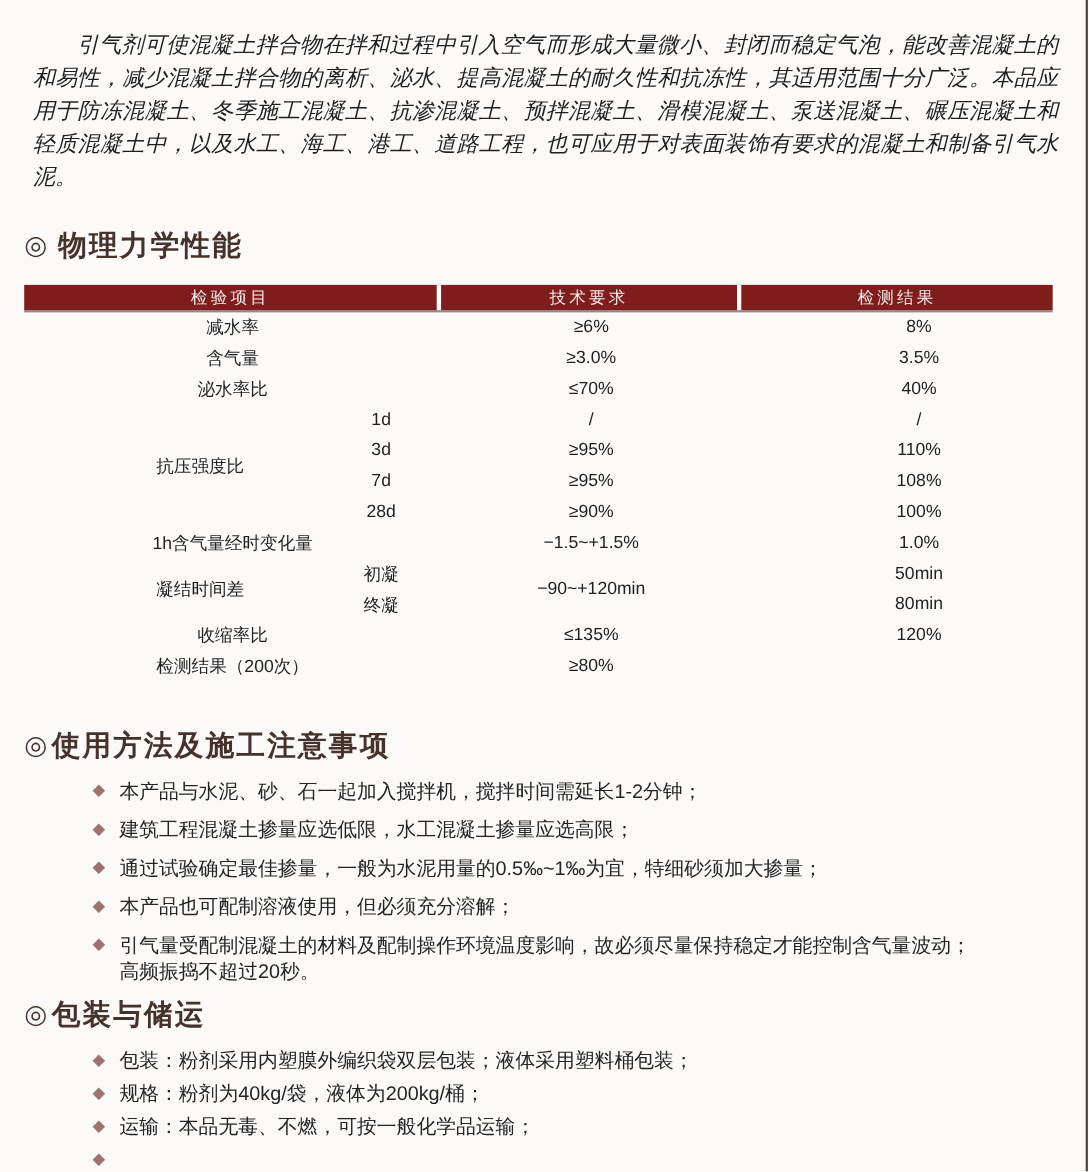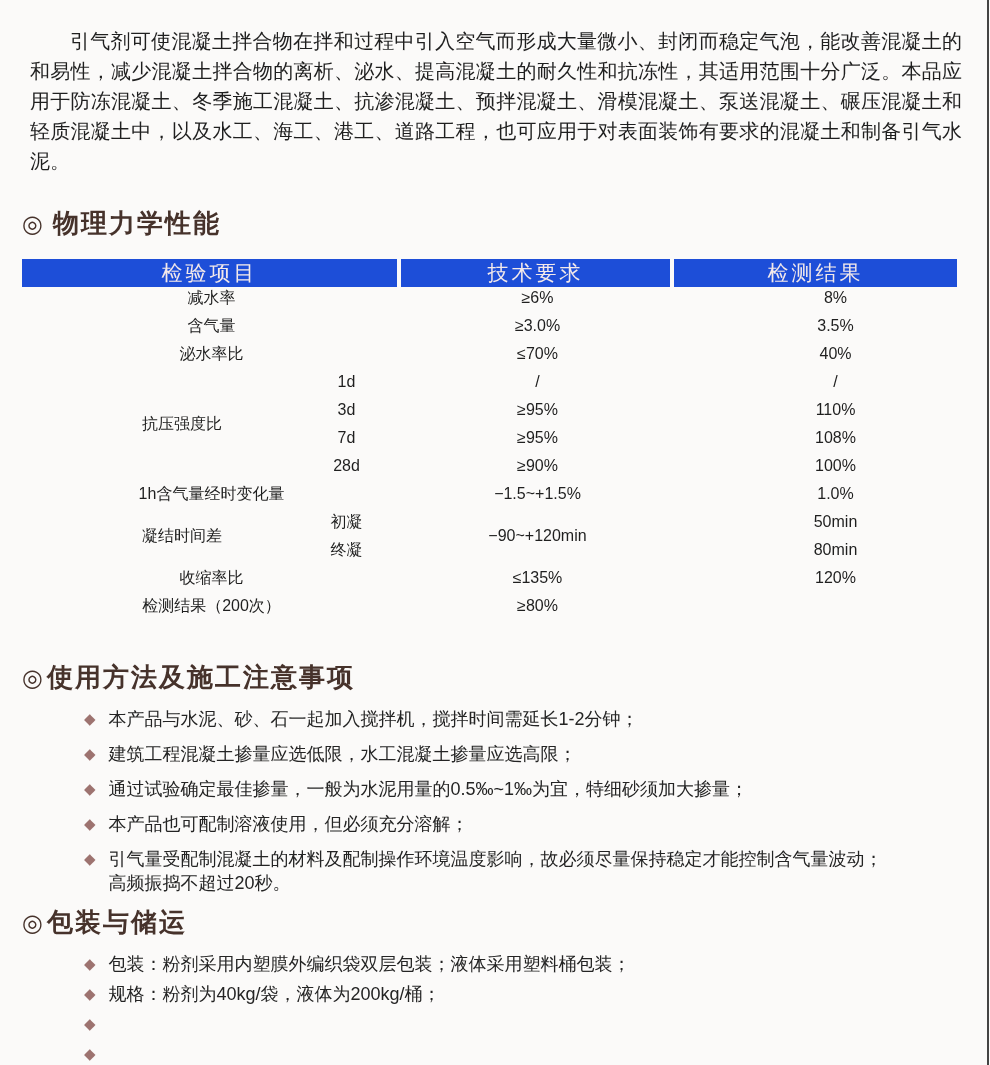--- a/index.html
+++ b/index.html
@@ -16,43 +16,44 @@
     position: absolute; top: 0; right: 1px; width: 2px; height: 100%;
     background: #444444;
   }
   
   .intro {
     margin: 26px 28px 0 30px;
     width: 932px;
     font-size: 20px; line-height: 30px;
     text-indent: 2em; text-align: justify;
     color: #1f1f1f;
+    font-style: italic;
   }
   
   .sec-h {
     margin: 0 0 0 22px;
     display: flex; align-items: center;
     font-size: 26px; font-weight: bold;
     color: #46322b; letter-spacing: 2px;
     line-height: 31px;
   }
   .sec-h .marker { font-size: 24px; letter-spacing: 0; }
   .gap10 .marker { margin-right: 10px; }
   .gap4  .marker { margin-right: 4px; }
   #h-physical { margin-top: 32px; }
   #h-usage    { margin-top: 42px; }
   #h-pack     { margin-top: 12px; }
   
   .tbl { margin: 20px 0 0 22px; width: 935px; font-size: 16px; }
   .tr { display: grid; grid-template-columns: 379px 273px 283px; }
   .thead { height: 25px; border-bottom: 2px solid #8d8d8d; }
   .th {
-    background: #1d4ed8; color: #f3e9ea;
+    background: #7f1d1d; color: #f3e9ea;
     display: flex; align-items: center; justify-content: center;
-    font-size: 21px; letter-spacing: 3px;
+    font-size: 15px; letter-spacing: 3px;
   }
   .th-gap { border-right: 4px solid #fbfaf9; }
   .c { display: flex; align-items: center; justify-content: center; }
   .c3 { padding-left: 40px; }
   .r { height: 28px; }
   .g4 { height: 112px; }
   .g2 { height: 56px; }
   .split { display: grid; grid-template-columns: 270px 109px; }
   .glabel { display: flex; align-items: center; justify-content: center; padding-left: 50px; }
   .subcol, .stack { display: flex; flex-direction: column; justify-content: center; }
@@ -207,19 +208,20 @@
     <li>
       <span class="dia">◆</span>
       <span class="btext">包装：粉剂采用内塑膜外编织袋双层包装；液体采用塑料桶包装；</span>
     </li>
     <li>
       <span class="dia">◆</span>
       <span class="btext">规格：粉剂为40kg/袋，液体为200kg/桶；</span>
     </li>
     <li>
       <span class="dia">◆</span>
+      <span class="btext">运输：本品无毒、不燃，可按一般化学品运输；</span>
     </li>
     <li>
       <span class="dia">◆</span>
     </li>
 
   </ul>
 </div>
 
 </body></html>

